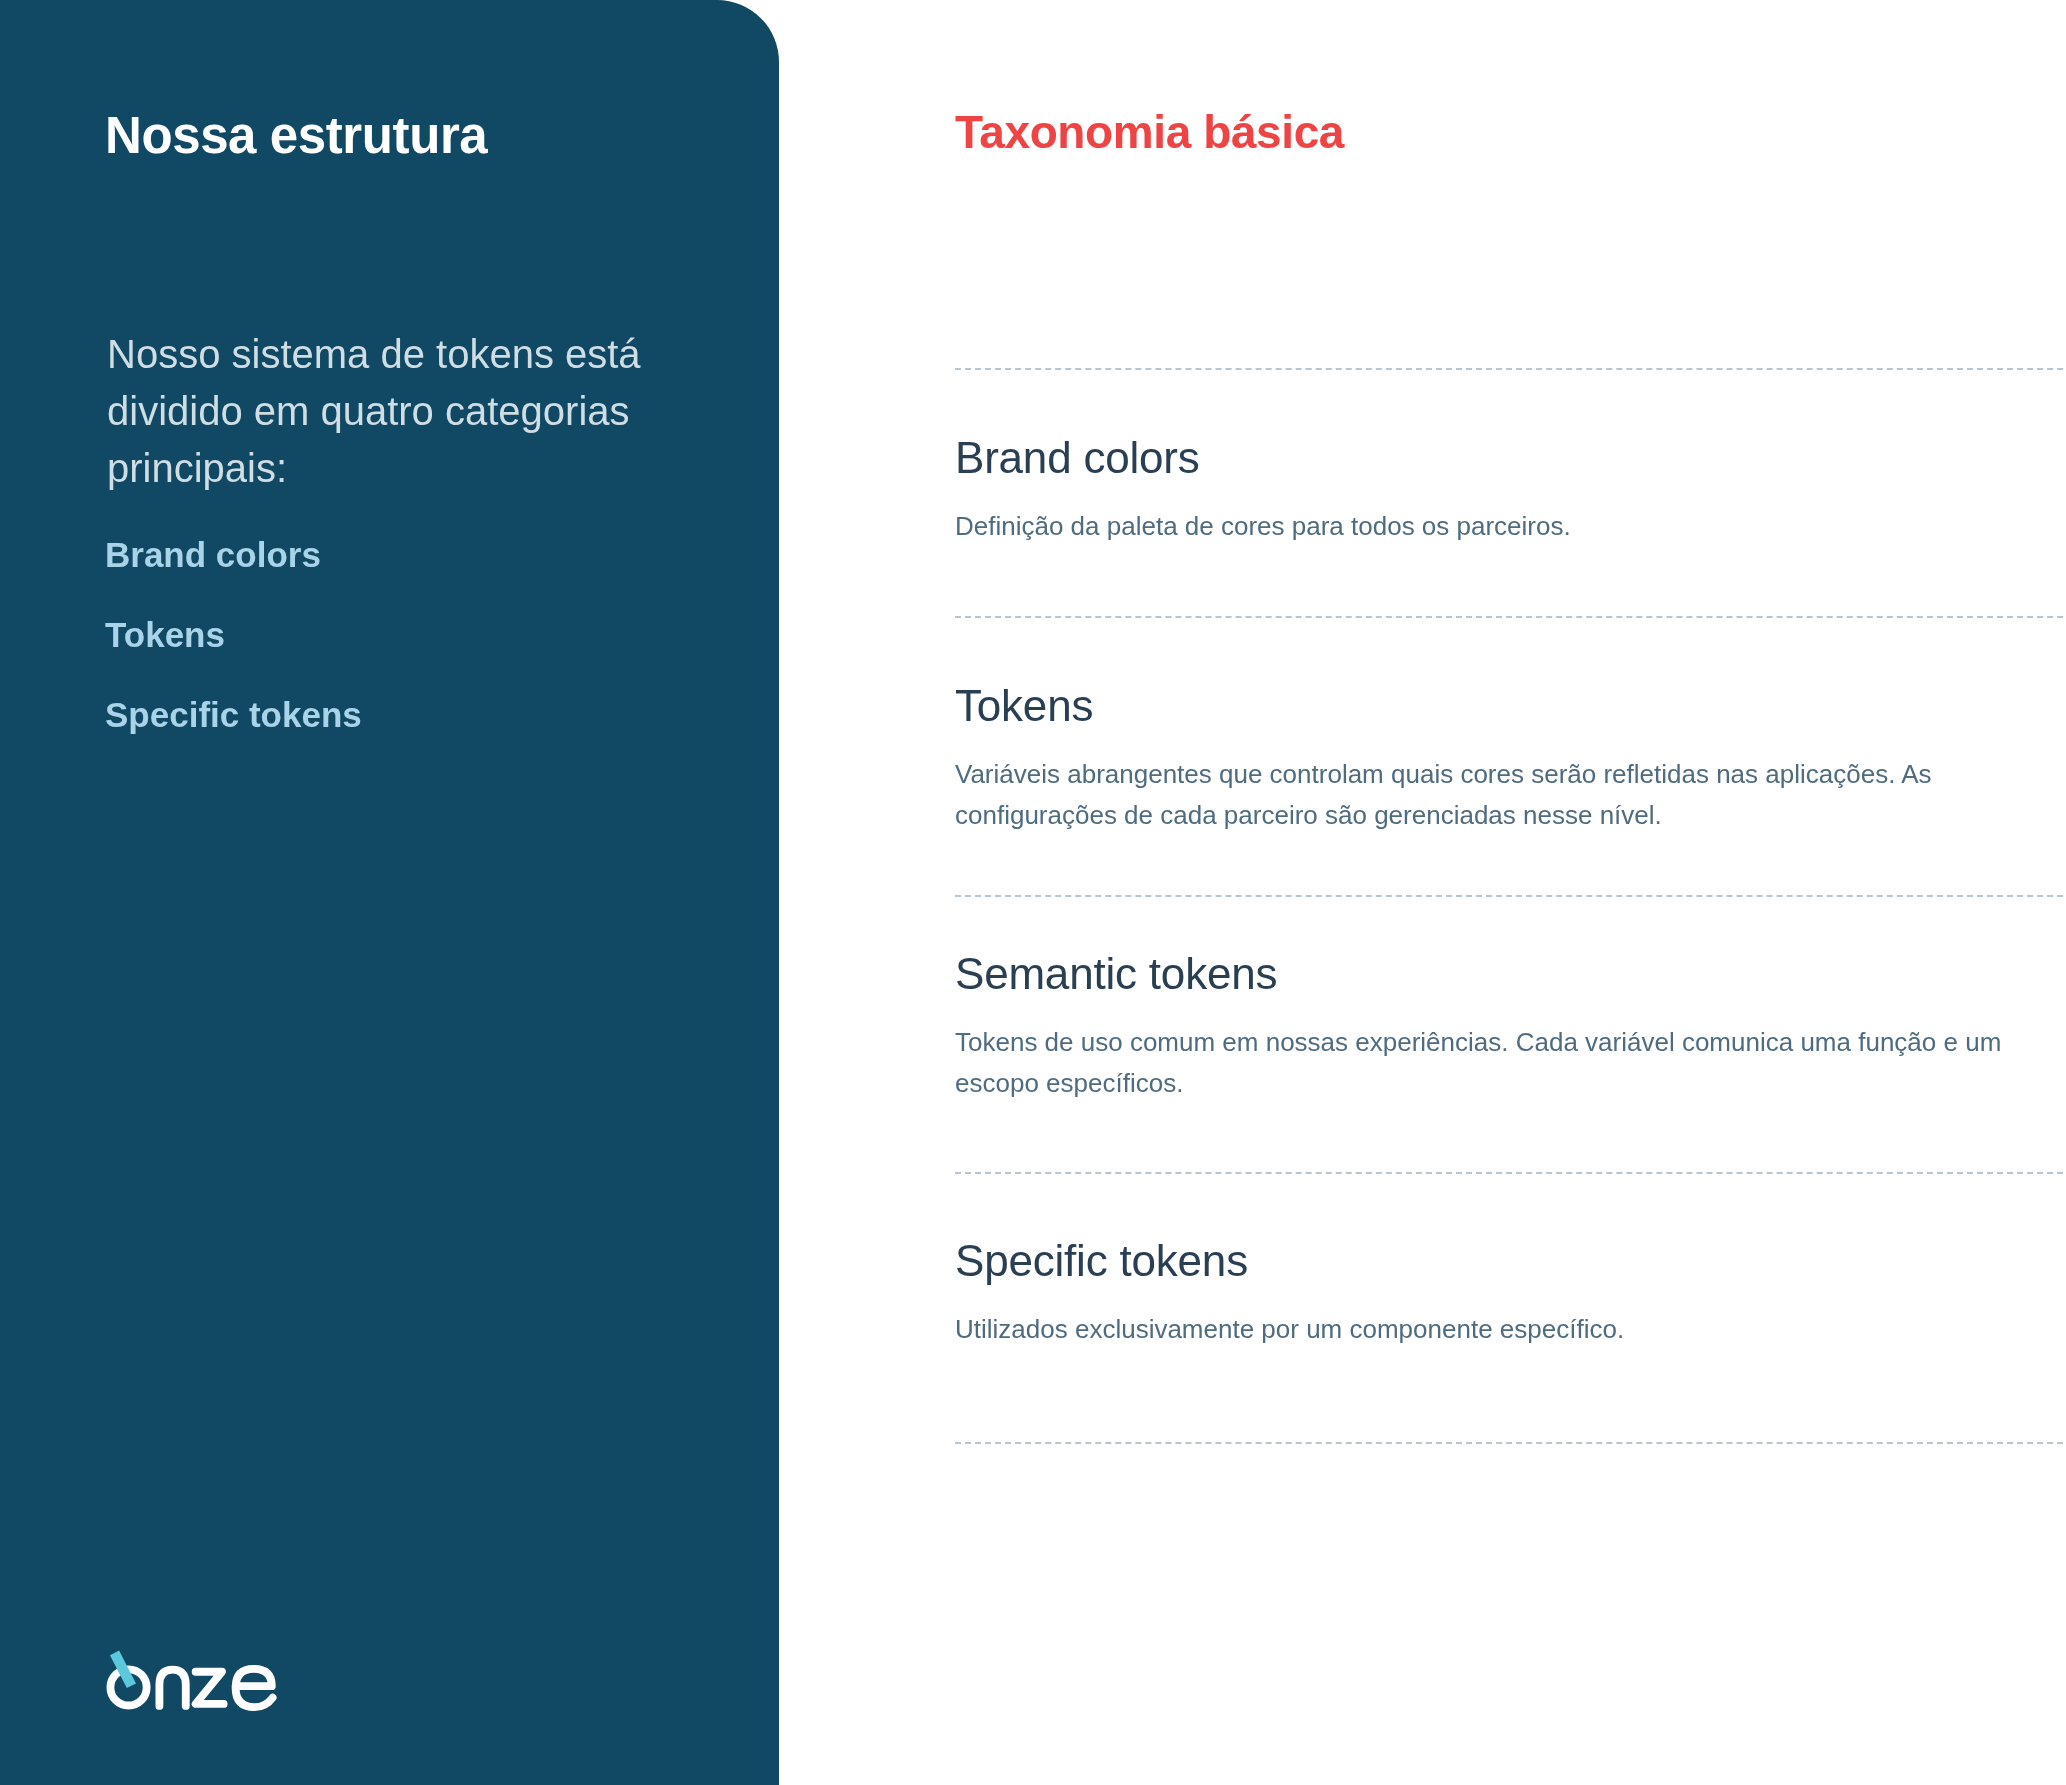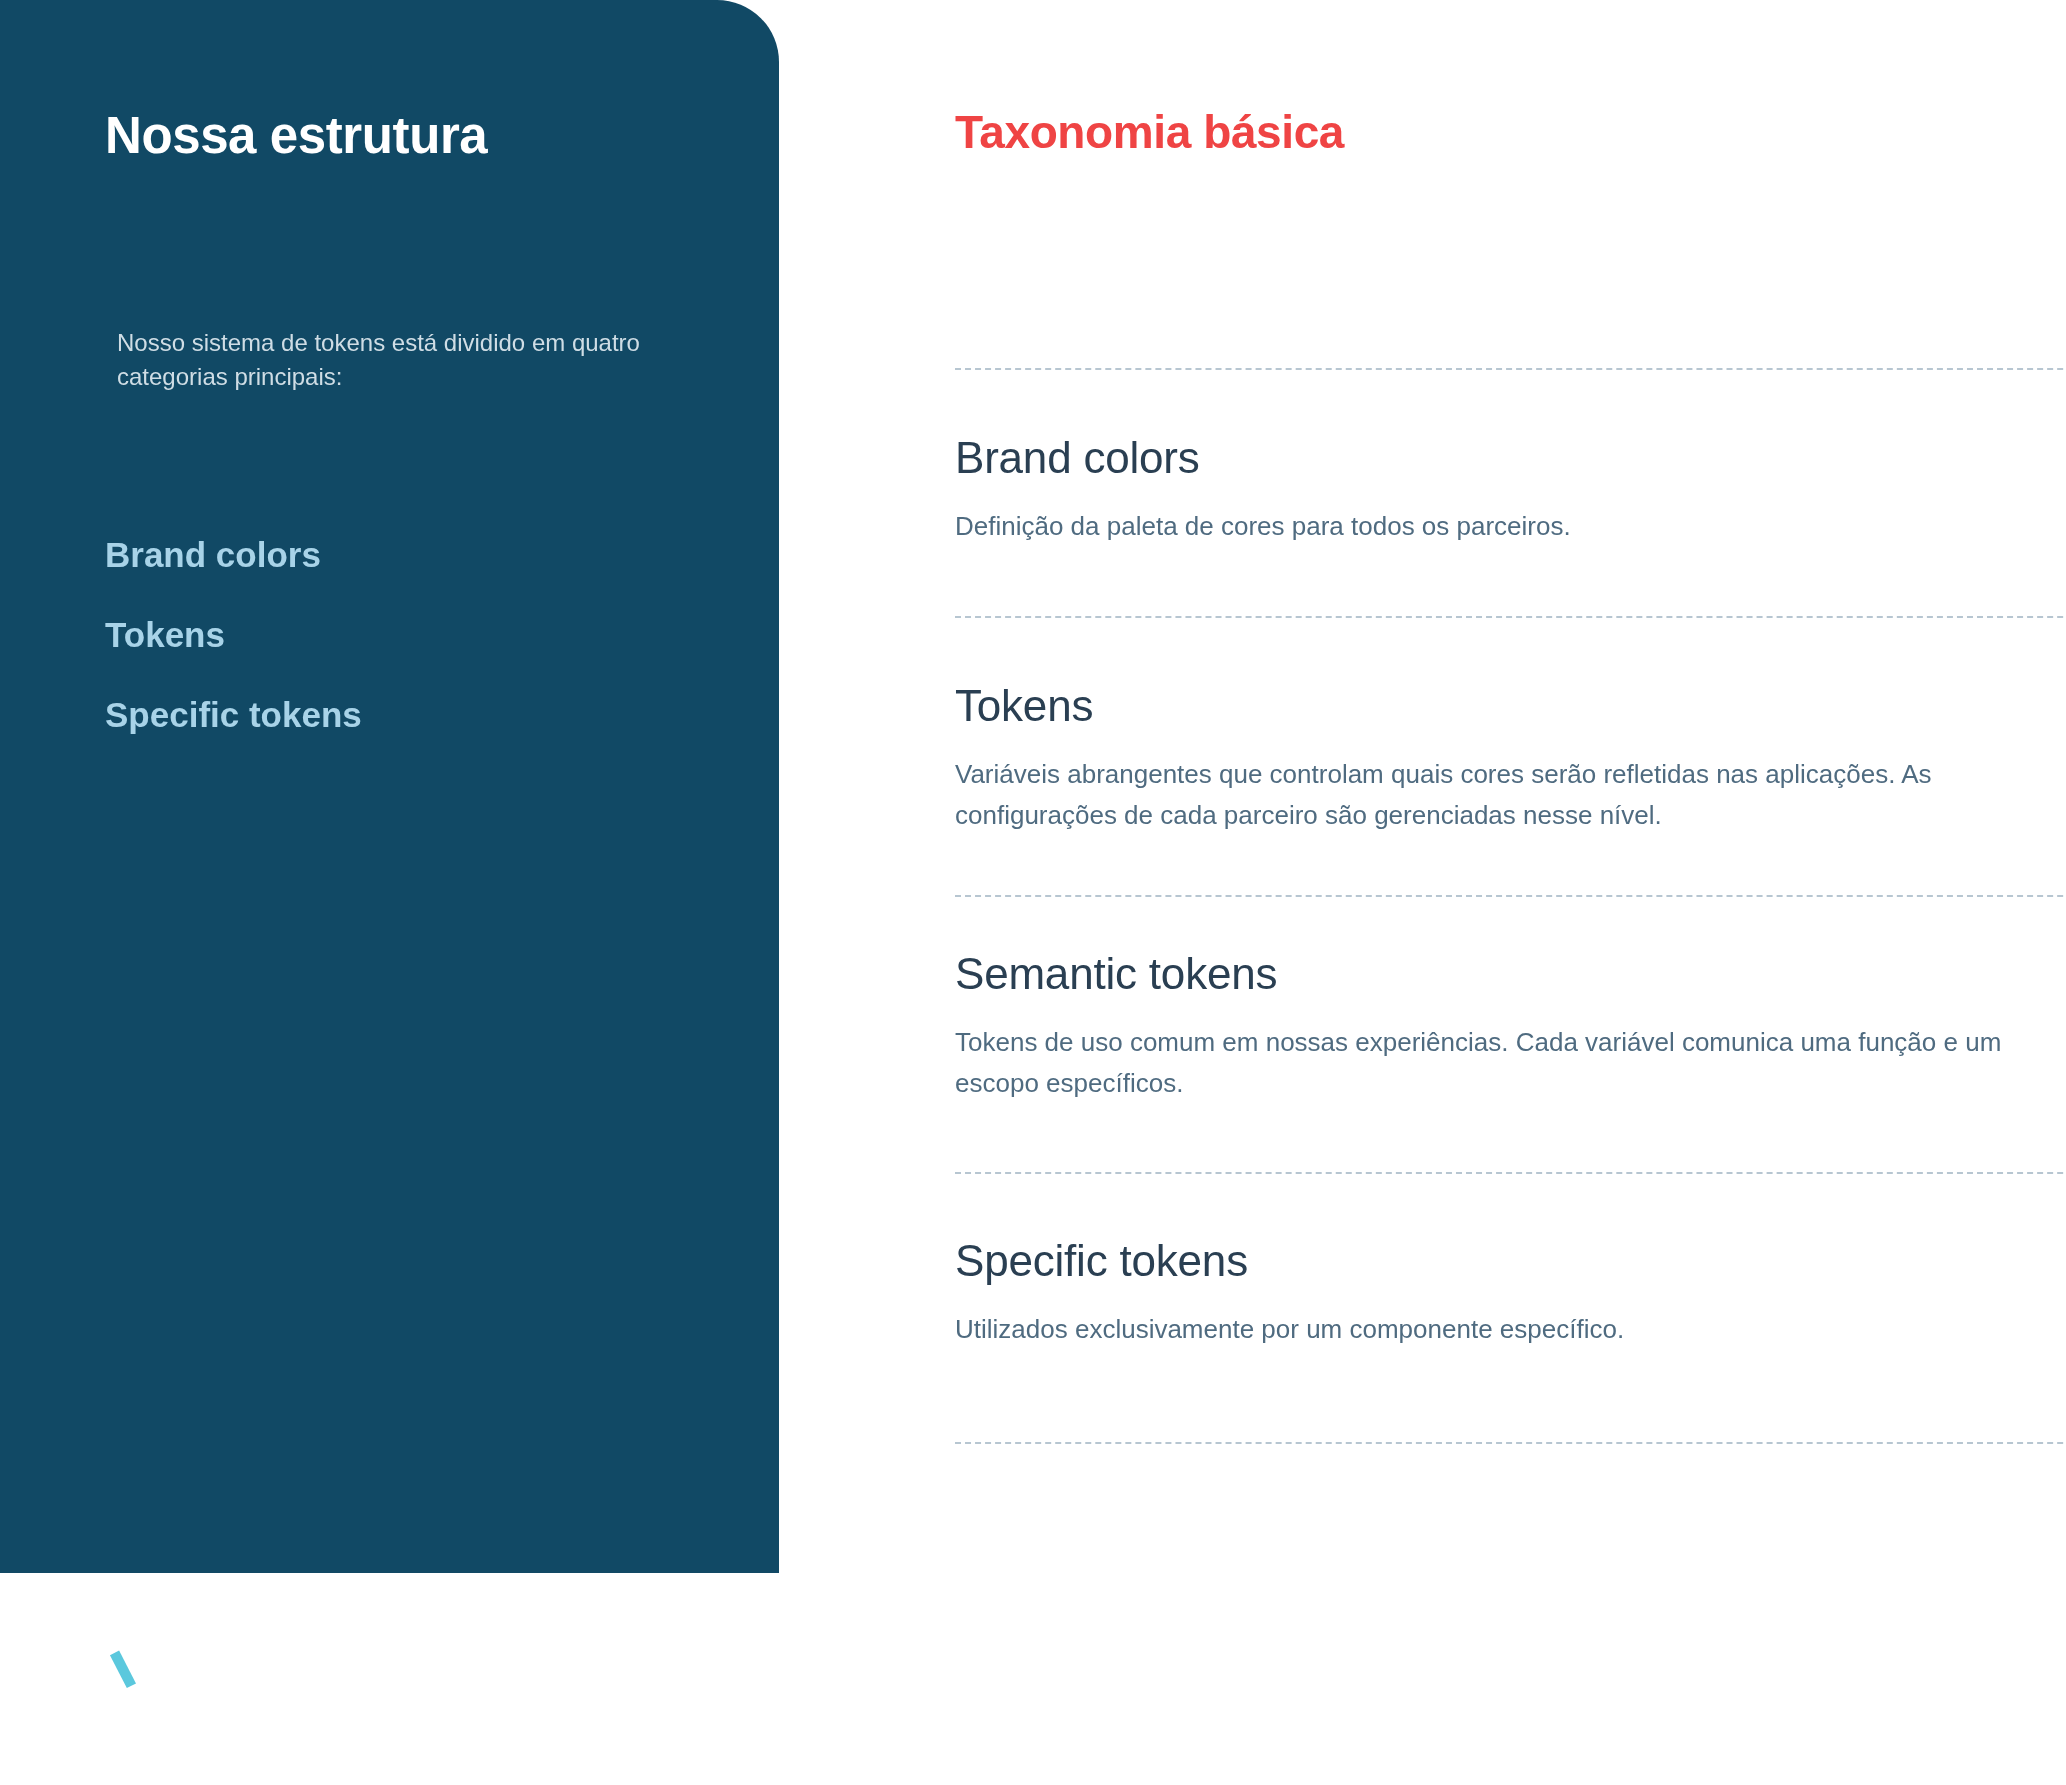--- a/index.html
+++ b/index.html
@@ -7,33 +7,33 @@
     width:3174px; height:1785px;
     background:#ffffff;
     font-family:"Liberation Sans", sans-serif;
     overflow:hidden;
   }
   .page { position:relative; width:3174px; height:1785px; background:#ffffff; }
 
   
   .sidebar {
     position:absolute; left:0; top:0;
-    width:779px; height:1573px;
+    width:779px; height:1785px;
     background:#114965;
     border-top-right-radius:62px;
   }
   .sidebar-title {
     position:absolute; left:105px; top:108px;
     font-size:51px; font-weight:700; color:#ffffff;
     letter-spacing:-0.4px; line-height:1.1;
   }
   .sidebar-desc {
-    position:absolute; left:117px; top:326px;
+    position:absolute; left:107px; top:326px;
     width:579px;
-    font-size:24px; font-weight:400; color:#cfdde5;
+    font-size:40px; font-weight:400; color:#cfdde5;
     line-height:1.42;
   }
   .sidebar-nav {
     position:absolute; left:105px; top:537px;
     width:620px;
   }
   .nav-item {
     display:block;
     font-size:35px; font-weight:700; color:#a8d3e8;
     line-height:1.0;

